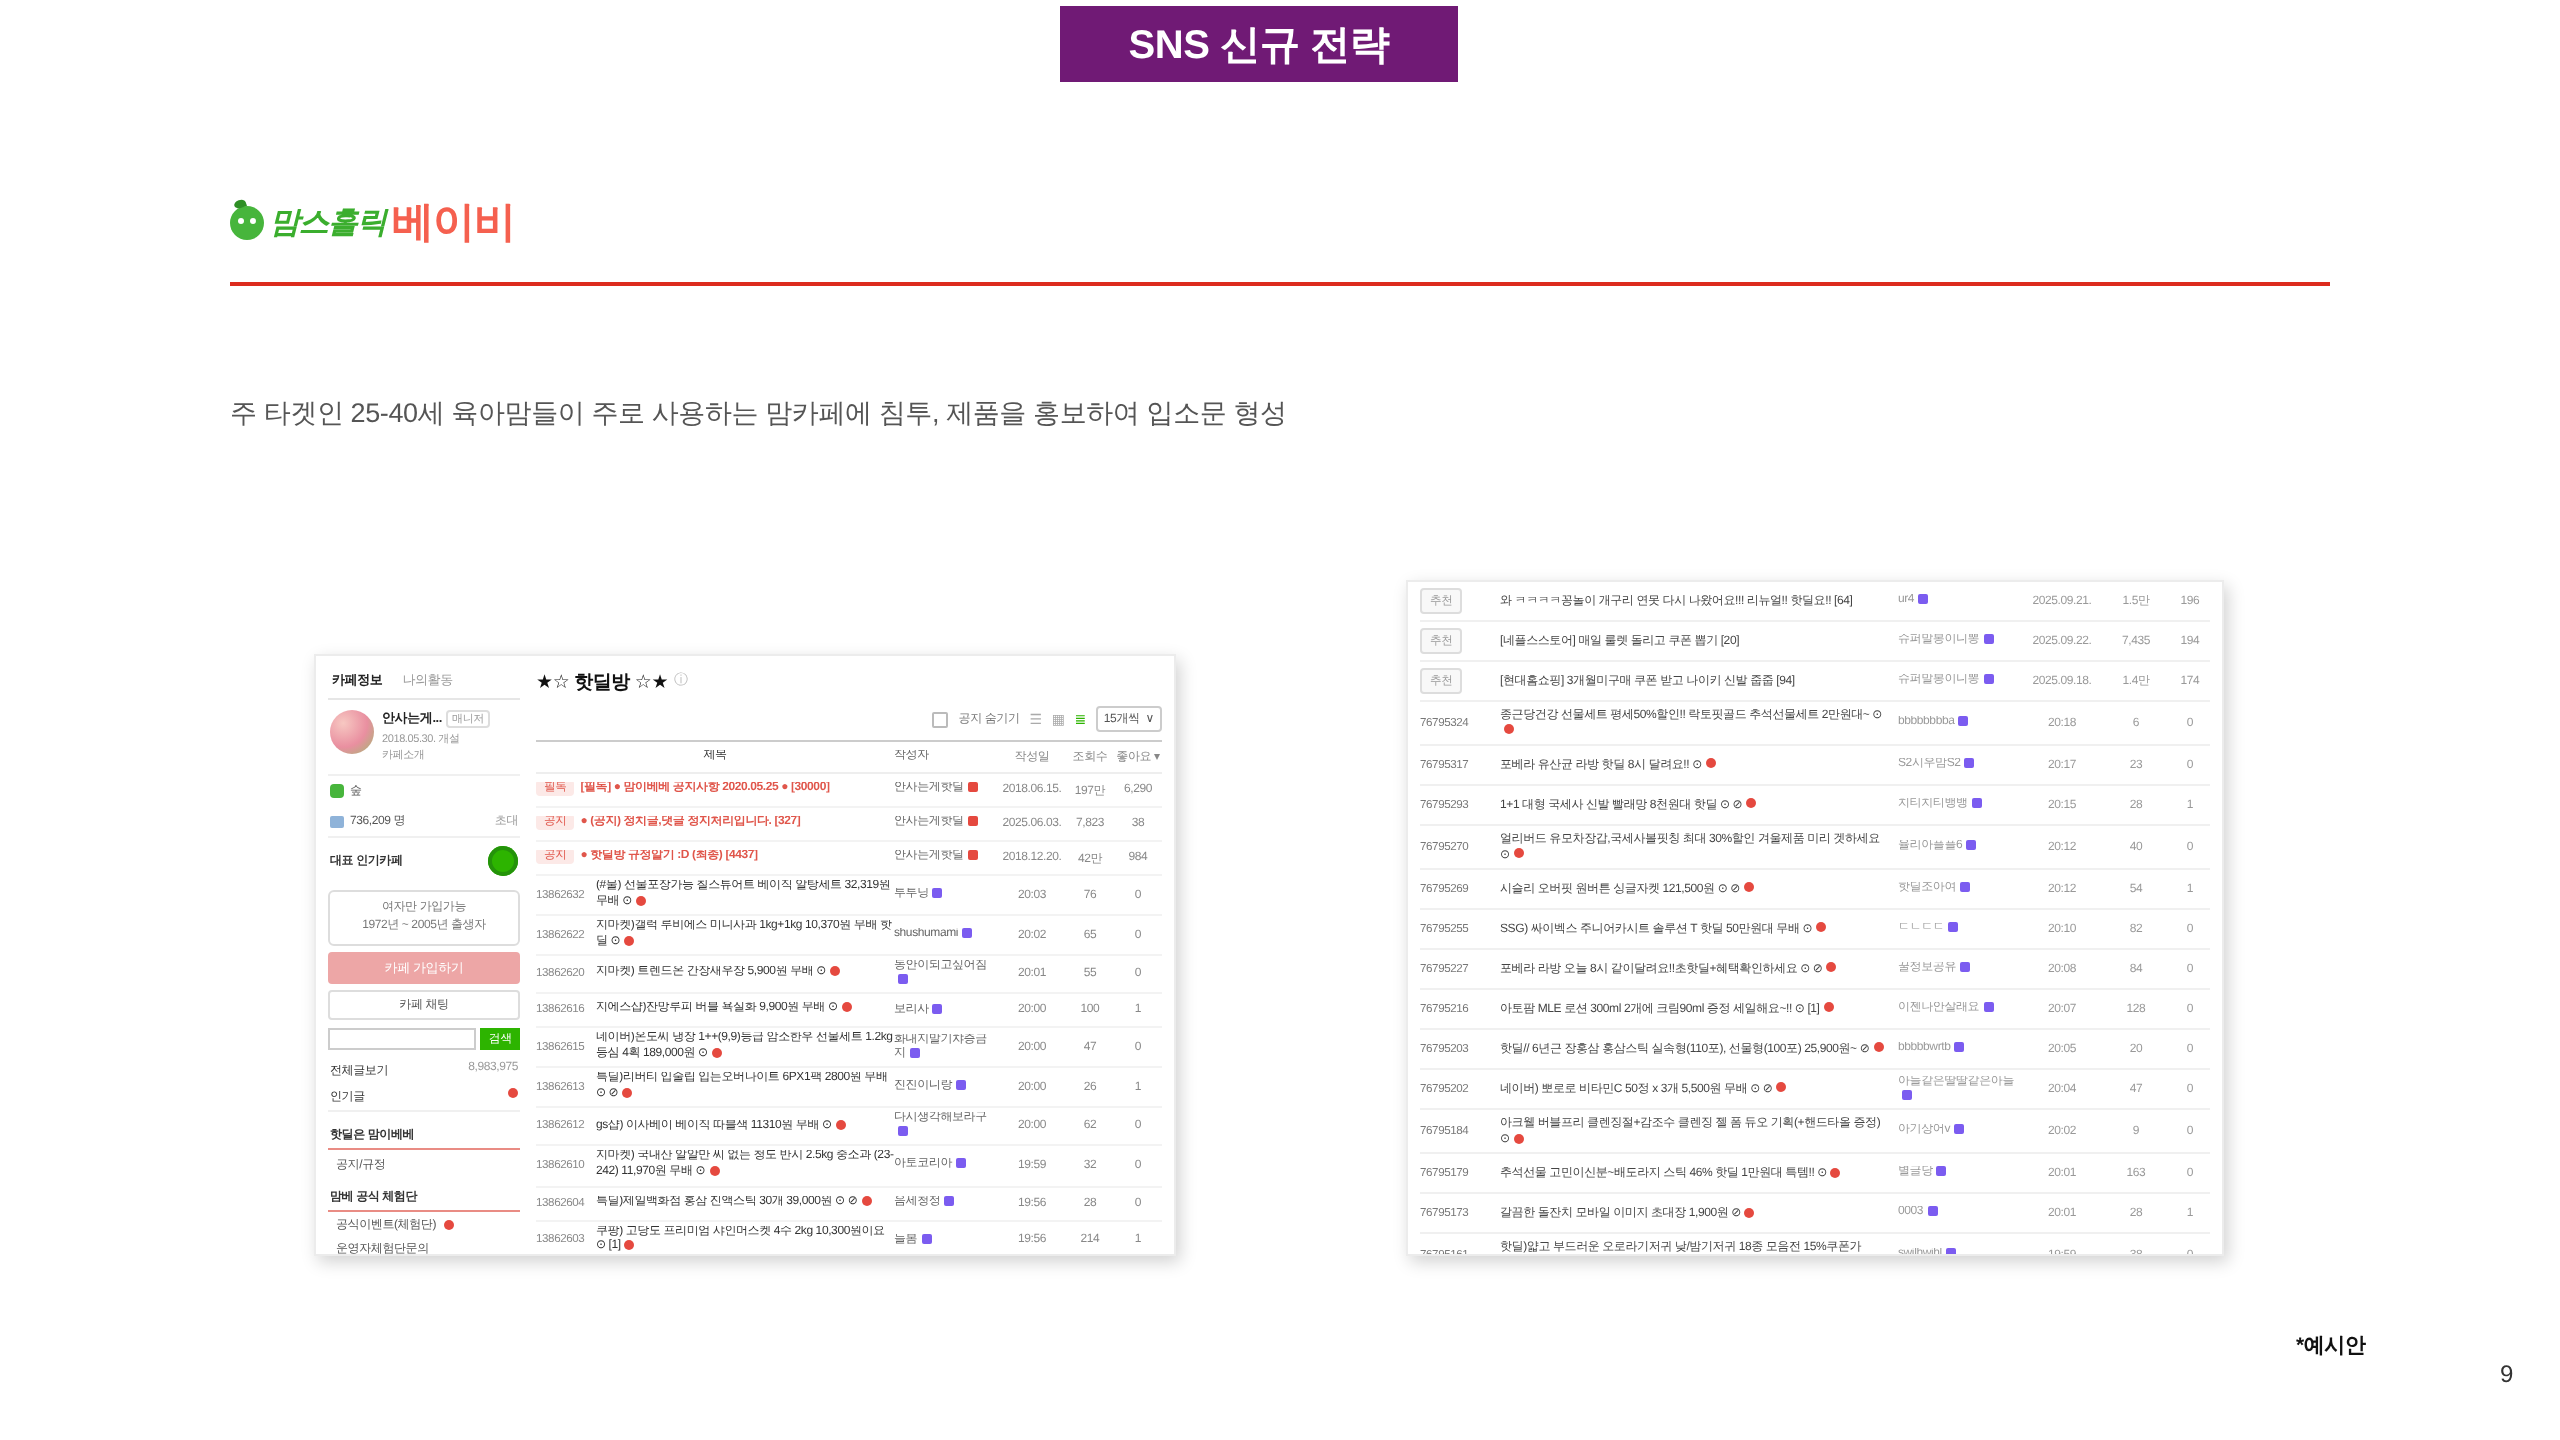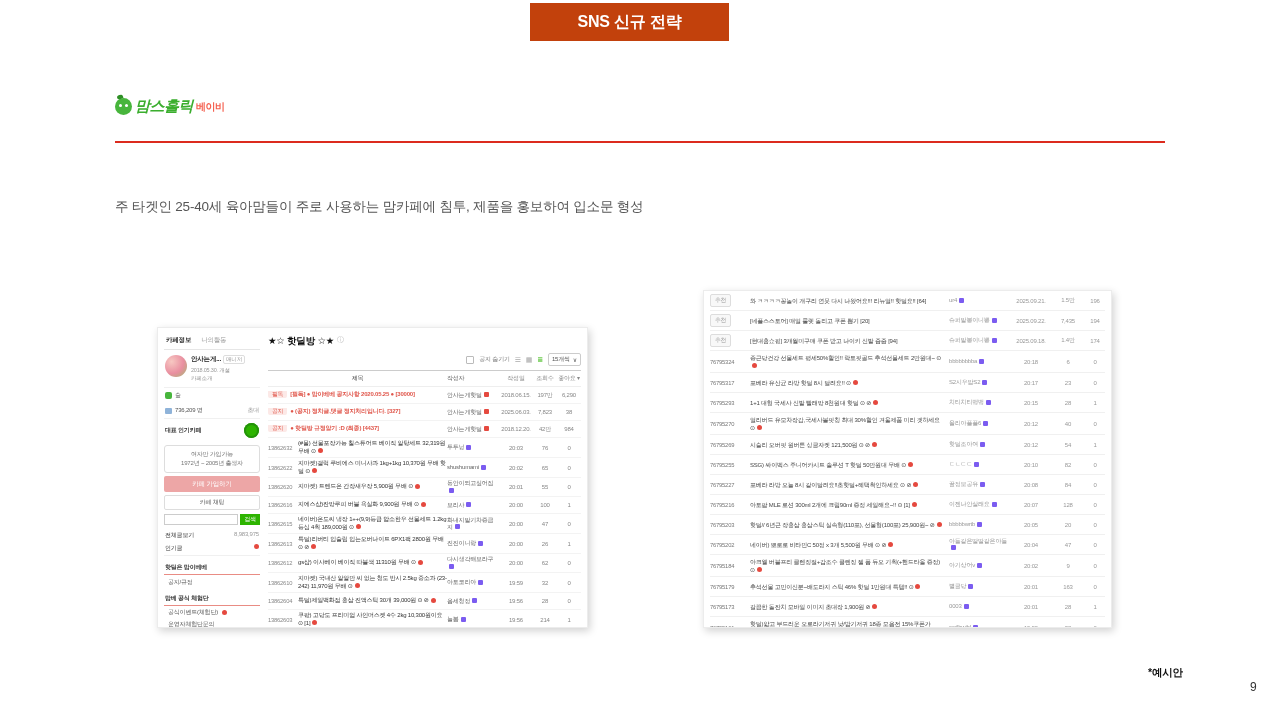--- a/index.html
+++ b/index.html
@@ -1,31 +1,31 @@
 <!DOCTYPE html>
 <html><head>
 <meta charset="utf-8">
 <style>
   html,body{margin:0;padding:0;background:#fff;}
   .slide{position:relative;width:1280px;height:720px;background:#fff;overflow:hidden;
          font-family:"Liberation Sans","DejaVu Sans",sans-serif;letter-spacing:-0.2px;}
 
   
-  .top-badge{position:absolute;left:530px;top:3px;width:199px;height:38px;background:#c2410c;
-             color:#fff;font-size:16px;font-weight:700;display:flex;align-items:center;justify-content:center;}
+  .top-badge{position:absolute;left:530px;top:3px;width:199px;height:38px;background:#701a75;
+             color:#fff;font-size:20px;font-weight:700;display:flex;align-items:center;justify-content:center;}
 
   
   .title-row{position:absolute;left:115px;top:97px;display:flex;align-items:center;gap:16px;}
   .page-title{font-size:24px;font-weight:700;color:#F65B4D;letter-spacing:-0.8px;}
   .logo{display:flex;align-items:center;gap:3px;}
   .logo-face{width:17px;height:17px;border-radius:50%;background:#47B53C;position:relative;}
   .logo-face:before{content:"";position:absolute;left:4px;top:6px;width:3px;height:3px;border-radius:50%;background:#fff;box-shadow:6px 0 0 #fff;}
   .logo-face:after{content:"";position:absolute;left:2px;top:-3px;width:6px;height:4px;border-radius:50% 50% 0 50%;background:#2E8F25;transform:rotate(-20deg);}
   .logo-green{font-size:15px;font-weight:800;color:#3BAE2E;letter-spacing:-0.5px;font-style:italic;}
-  .logo-red{font-size:10px;font-weight:800;color:#F5604F;letter-spacing:-0.5px;}
+  .logo-red{font-size:21px;font-weight:800;color:#F5604F;letter-spacing:-0.5px;}
   .hr-red{position:absolute;left:115px;top:141px;width:1050px;height:2px;background:#DC2B1E;}
 
   .subtitle{position:absolute;left:115px;top:156px;font-size:17.5px;font-weight:700;color:#111;letter-spacing:-0.4px;}
   .body-text{position:absolute;left:115px;top:196px;font-size:13.5px;color:#555;line-height:22px;}
 
   .pill-btn{position:absolute;left:113px;top:264px;width:166px;height:32px;border-radius:17px;background:#F8705F;
             color:#fff;font-size:14px;display:flex;align-items:center;justify-content:center;border:none;cursor:pointer;}
 
   .footnote{position:absolute;left:1148px;top:666px;font-size:10.5px;font-weight:700;color:#111;}
   .page-num{position:absolute;left:1250px;top:680px;font-size:12px;color:#333;}

